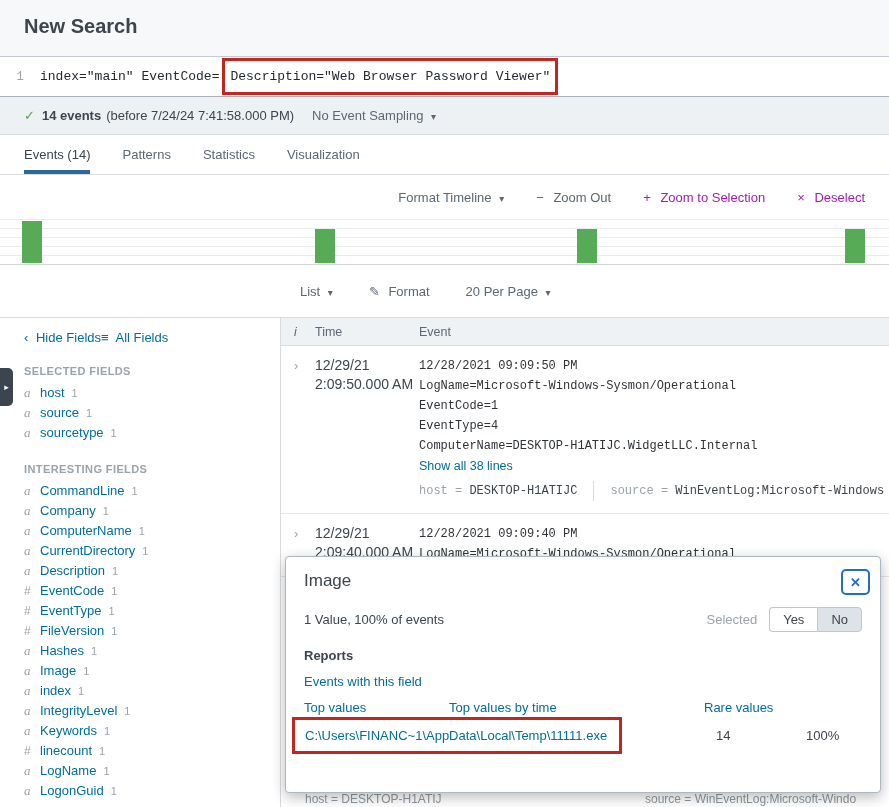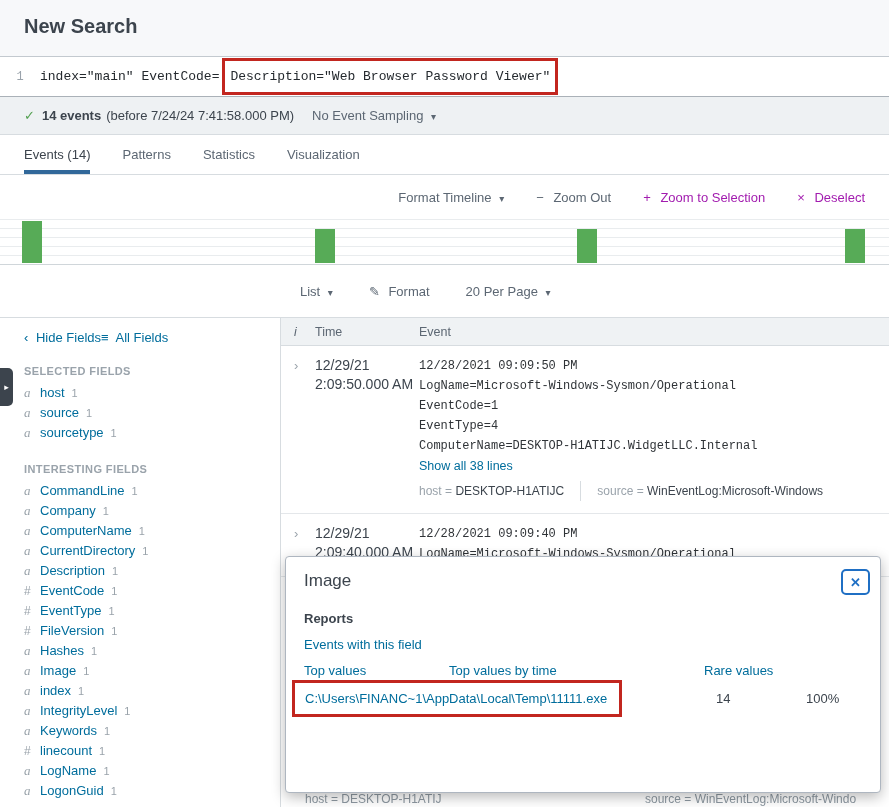--- a/index.html
+++ b/index.html
@@ -77,21 +77,21 @@
     align-items: center; background: #eff2f4; border-bottom: 1px solid #d7dce0;
     color: #5c6773; font-size: 12.5px; }
   .col-i { padding-left: 13px; font-style: italic; }
   .ev-row { display: grid; grid-template-columns: 34px 104px 1fr; padding: 10px 0 12px;
     border-bottom: 1px solid #e4e7ea; }
   .expander { padding-left: 13px; color: #9aa3ab; font-size: 13px; cursor: pointer; line-height: 19px; }
   .time-cell { font-size: 14px; line-height: 19px; color: #3c444d; }
   .event-cell { font-family: "Liberation Mono", "DejaVu Sans Mono", monospace; font-size: 12px;
     line-height: 20px; color: #2f3337; min-width: 0; white-space: nowrap; overflow: hidden; }
   .show-all { display: inline-block; font-family: "Liberation Sans", sans-serif; font-size: 12.5px; line-height: 20px; }
-  .ev-fields { display: flex; margin-top: 4px; font-family: Liberation Sans, sans-serif;
+  .ev-fields { display: flex; margin-top: 4px; font-family: Liberation Mono, monospace;
     font-size: 12px; white-space: nowrap; }
   .ev-field .fk, .ev-field .feq { color: #9aa3ab; }
   .ev-field .fv { color: #3c444d; }
   .ev-field + .ev-field { margin-left: 16px; border-left: 1px solid #d7dce0; padding-left: 16px; }
 
   
   .handle { position: absolute; left: 0; top: 368px; width: 13px; height: 38px; background: #3c444d;
     border-radius: 0 5px 5px 0; color: #fff; display: flex; align-items: center; justify-content: center;
     font-size: 9px; cursor: pointer; z-index: 5; }
 
@@ -375,20 +375,30 @@
     <span class="bp2">source = WinEventLog:Microsoft-Windo</span>
   </div>
 
   <div class="popup">
     <div class="pp-head">
       <span class="pp-title">Image</span>
       <button class="pp-close">
         <span>✕</span>
       </button>
     </div>
+    <div class="pp-sub">
+      <span>1 Value, 100% of events</span>
+      <span class="pp-selected">
+        <span class="sel-label">Selected</span>
+        <span class="seg">
+          <button class="seg-btn">Yes</button>
+          <button class="seg-btn active">No</button>
+        </span>
+      </span>
+    </div>
     <div class="pp-reports-h">Reports</div>
     <div class="pp-links">
       <a class="link">Events with this field</a>
     </div>
     <div class="pp-links">
       <a class="link w1">Top values</a>
       <a class="link w2">Top values by time</a>
       <a class="link">Rare values</a>
     </div>
     <div class="pp-value-row">

